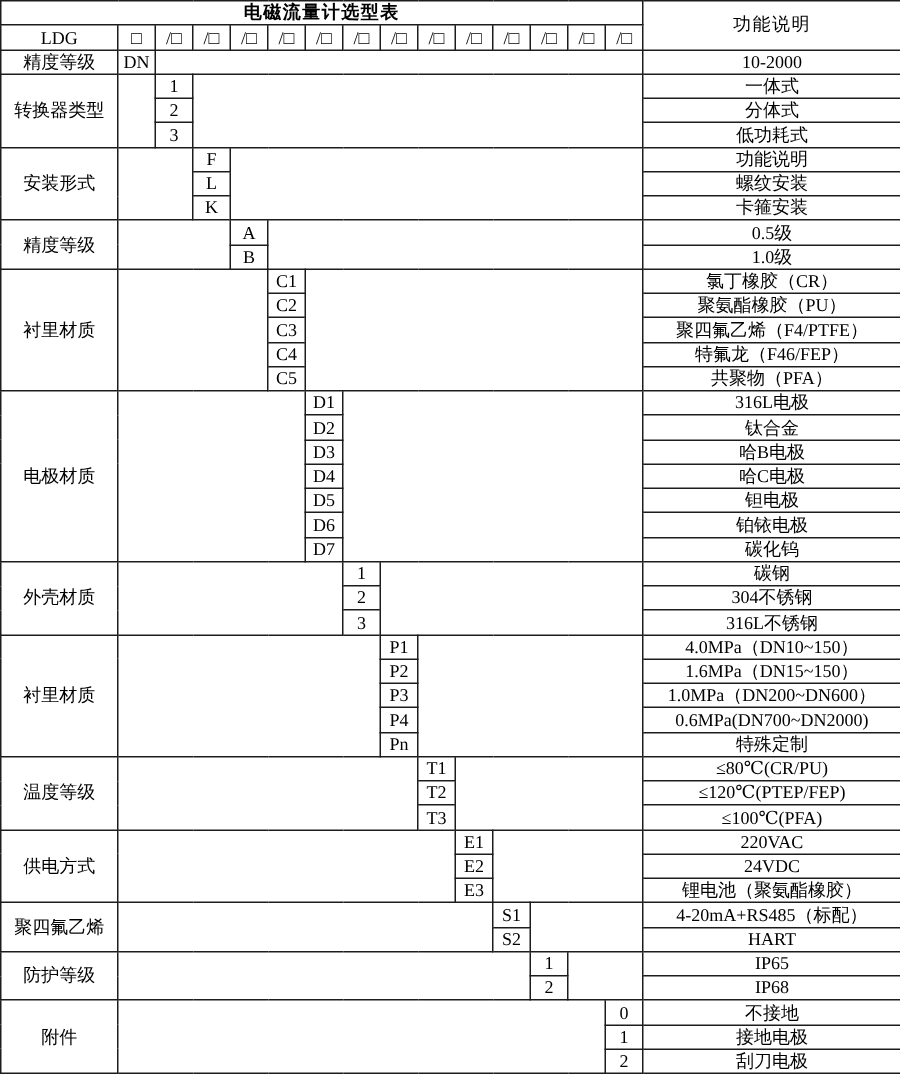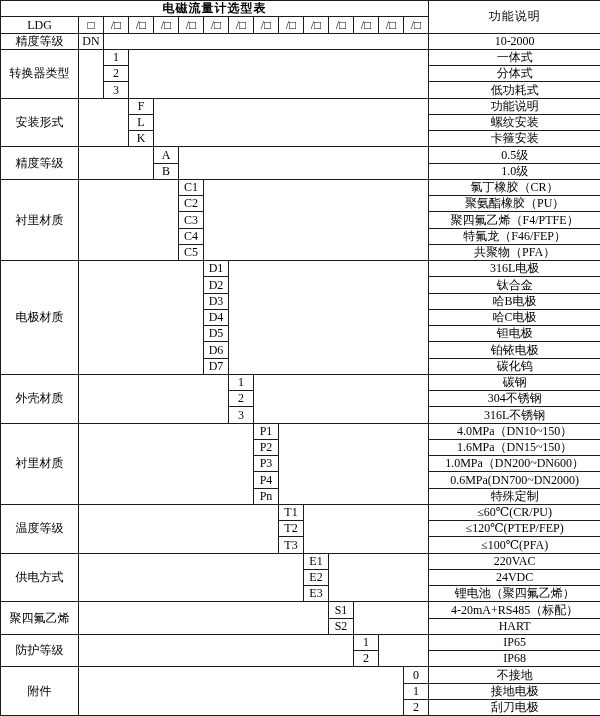--- a/index.html
+++ b/index.html
@@ -224,21 +224,21 @@
   <tr>
     <td class="code-cell">Pn</td>
     <td class="desc-cell">特殊定制</td>
   </tr>
 
   <tr>
     <td rowspan="3" class="label-cell">温度等级</td>
     <td rowspan="3" colspan="8" class="empty-cell"></td>
     <td class="code-cell">T1</td>
     <td rowspan="3" colspan="5" class="empty-cell"></td>
-    <td class="desc-cell">≤60℃(CR/PU)</td>
+    <td class="desc-cell">≤80℃(CR/PU)</td>
   </tr>
   <tr>
     <td class="code-cell">T2</td>
     <td class="desc-cell">≤120℃(PTEP/FEP)</td>
   </tr>
   <tr>
     <td class="code-cell">T3</td>
     <td class="desc-cell">≤100℃(PFA)</td>
   </tr>
 
@@ -248,21 +248,21 @@
     <td class="code-cell">E1</td>
     <td rowspan="3" colspan="4" class="empty-cell"></td>
     <td class="desc-cell">220VAC</td>
   </tr>
   <tr>
     <td class="code-cell">E2</td>
     <td class="desc-cell">24VDC</td>
   </tr>
   <tr>
     <td class="code-cell">E3</td>
-    <td class="desc-cell">锂电池（聚四氟乙烯）</td>
+    <td class="desc-cell">锂电池（聚氨酯橡胶）</td>
   </tr>
 
   <tr>
     <td rowspan="2" class="label-cell">聚四氟乙烯</td>
     <td rowspan="2" colspan="10" class="empty-cell"></td>
     <td class="code-cell">S1</td>
     <td rowspan="2" colspan="3" class="empty-cell"></td>
     <td class="desc-cell">4-20mA+RS485（标配）</td>
   </tr>
   <tr>

